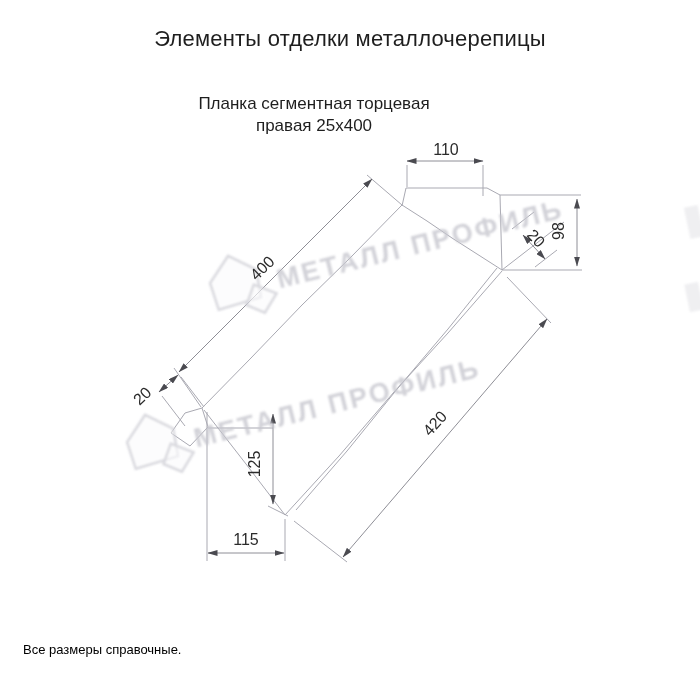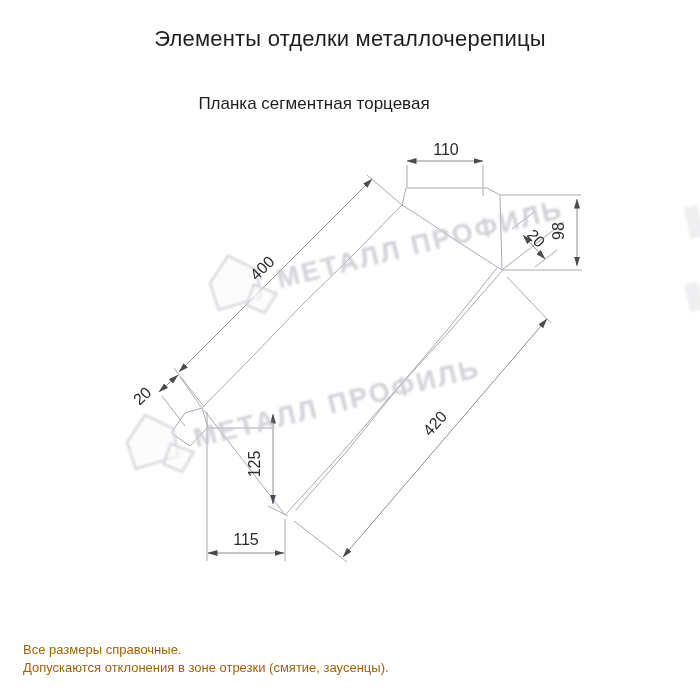--- a/index.html
+++ b/index.html
@@ -2,33 +2,34 @@
 <html><head>
 <meta charset="utf-8">
 <style>
   html,body{margin:0;padding:0;background:#ffffff;}
   body{width:700px;height:700px;position:relative;overflow:hidden;
        font-family:"Liberation Sans", sans-serif;color:#1c1c1c;}
   .page-title{position:absolute;top:26px;left:0;width:700px;text-align:center;
       font-size:22px;font-weight:400;color:#1e1e1e;letter-spacing:.2px;}
   .subtitle{position:absolute;top:93px;left:0;width:628px;text-align:center;
       font-size:17px;line-height:22px;color:#1e1e1e;}
-  .footer{position:absolute;left:23px;top:641px;font-size:13px;line-height:18px;color:#a16207;}
+  .footer{position:absolute;left:23px;top:641px;font-size:13px;line-height:18px;color:#000000;}
   svg{position:absolute;left:0;top:0;}
   .dimtext{font-family:"Liberation Sans", sans-serif;font-size:16px;fill:#2b2b2b;}
   .wmtext{font-family:"Liberation Sans", sans-serif;font-weight:bold;font-size:27px;
       letter-spacing:2.5px;fill:#c7c7cf;}
 </style>
 </head>
 <body>
 
 <div class="page-title">Элементы отделки металлочерепицы</div>
 
 <div class="subtitle">
   <div>Планка сегментная торцевая</div>
+  <div>правая 25х400</div>
 </div>
 
 <svg width="700" height="700" viewBox="0 0 700 700">
   <defs>
     <marker id="arr" viewBox="0 0 10 6" refX="9.5" refY="3" markerWidth="10" markerHeight="6" orient="auto" markerUnits="userSpaceOnUse">
       <path d="M0,0 L10,3 L0,6 Z" fill="#4a4a50"></path>
     </marker>
     <marker id="arrS" viewBox="0 0 10 6" refX="9.5" refY="3" markerWidth="10" markerHeight="6" orient="auto-start-reverse" markerUnits="userSpaceOnUse">
       <path d="M0,0 L10,3 L0,6 Z" fill="#4a4a50"></path>
     </marker>
@@ -117,14 +118,13 @@
     <text class="dimtext" transform="translate(266,272) rotate(-44)">400</text>
     <text class="dimtext" transform="translate(439,427) rotate(-48)">420</text>
     <text class="dimtext" transform="translate(146,400) rotate(-43)">20</text>
     <text class="dimtext" transform="translate(260,464) rotate(-90)">125</text>
     <text class="dimtext" transform="translate(246,545)">115</text>
   </g>
 </svg>
 
 <div class="footer">
   <div>Все размеры справочные.</div>
-  <div>Допускаются отклонения в зоне отрезки (смятие, заусенцы).</div>
 </div>
 
 </body></html>

